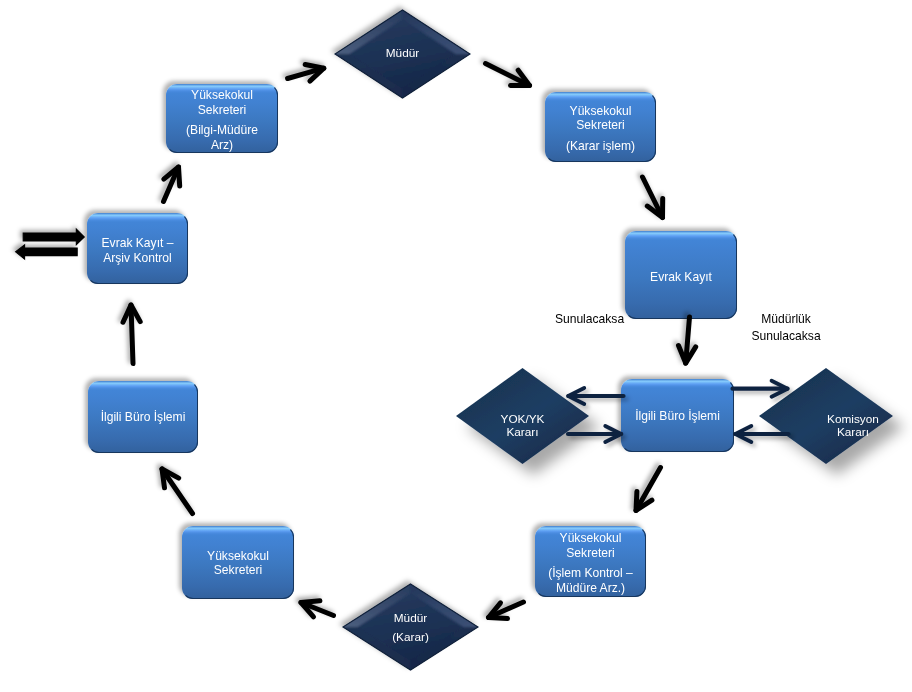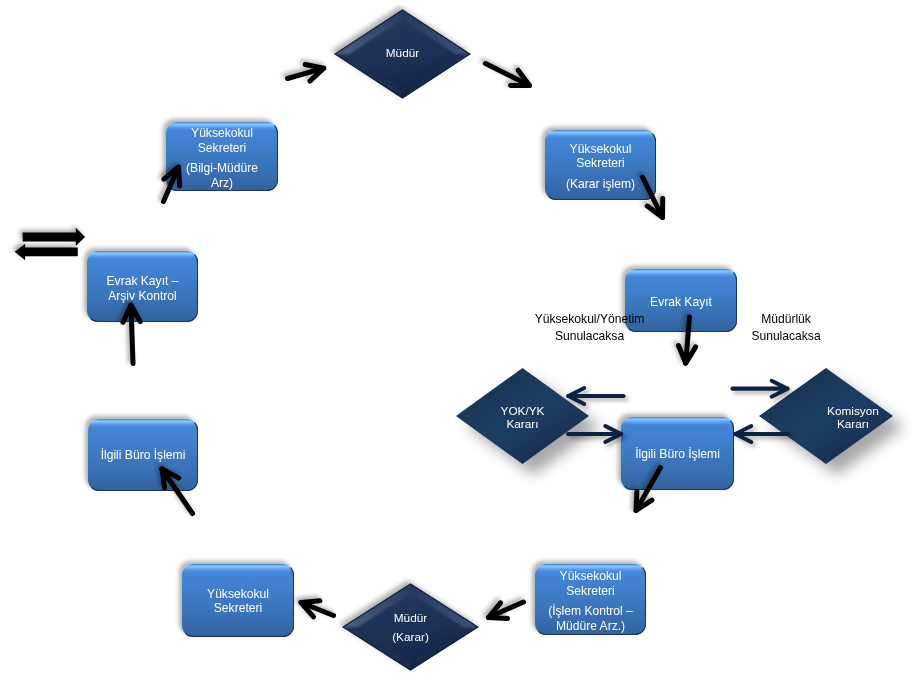--- a/index.html
+++ b/index.html
@@ -10,31 +10,31 @@
   #stage{position:relative;width:912px;height:692px;background:#ffffff;}
   svg.layer{position:absolute;left:0;top:0;width:912px;height:692px;}
 
   .node{position:absolute;box-sizing:border-box;color:#ffffff;}
 
   .rbox{border-radius:11px;
         background:linear-gradient(to bottom,
                    #4a88d2 0px,#5596de 1px,#8acffc 2px,#78bdf9 3.2px,#5e9ff3 5px,
                    #4a8ce0 7px,#4285d7 9px,#4181d1 19px,
                    #3c78c0 54%,#376bae 82%,#32619d 100%);
-        box-shadow:-3px -3px 4px rgba(0,0,0,0.30);margin-top:38px;}
+        box-shadow:-3px -3px 4px rgba(0,0,0,0.30);}
   .rbox::after{content:"";position:absolute;inset:0;border-radius:11px;pointer-events:none;
         border:1px solid transparent;
         border-right-color:#17365d;border-bottom-color:#17365d;}
   .rbox .txt{position:absolute;left:-4px;right:-4px;top:50%;transform:translateY(-50%);
              margin-top:1.8px;
              text-align:center;line-height:14.4px;font-size:12.1px;white-space:nowrap;}
   .rbox .txt .gap{display:block;height:6.3px;}
 
   .dtxt{position:absolute;left:-14px;right:-14px;top:50%;transform:translateY(-50%);
-        margin-top:2px;
+        margin-top:10px;
         text-align:center;line-height:13px;font-size:11.8px;color:#fff;
         z-index:3;white-space:nowrap;}
   .dtxt .gap{display:block;height:6.3px;}
 
   .lbl{position:absolute;color:#000000;text-align:center;line-height:16.6px;font-size:12.1px;white-space:nowrap;}
 </style>
 </head>
 <body>
 
 <div id="stage">
@@ -51,21 +51,21 @@
 
   <div class="node rbox" style="left:545px;top:92px;width:111px;height:70px;">
     <div class="txt">
         <div>Yüksekokul</div>
         <div>Sekreteri</div>
         <span class="gap"></span>
         <div>(Karar işlem)</div>
       </div>
   </div>
 
-  <div class="node rbox" style="left:625px;top:231px;width:112px;height:63px;">
+  <div class="node rbox" style="left:625px;top:231px;width:112px;height:88px;">
     <div class="txt">
         <div>Evrak Kayıt</div>
       </div>
   </div>
 
   <div class="node rbox" style="left:621px;top:379px;width:113px;height:73px;">
     <div class="txt" style="margin-top:0.1px;">
         <div>İlgili Büro İşlemi</div>
       </div>
   </div>
@@ -86,21 +86,21 @@
         <div>Sekreteri</div>
       </div>
   </div>
 
   <div class="node rbox" style="left:88px;top:381px;width:110px;height:72px;">
     <div class="txt" style="margin-top:0.1px;">
         <div>İlgili Büro İşlemi</div>
       </div>
   </div>
 
-  <div class="node rbox" style="left:87px;top:213px;width:111px;height:71px;">
+  <div class="node rbox" style="left:87px;top:213px;width:101px;height:71px;">
     <div class="txt">
         <div>Evrak Kayıt –</div>
         <div>Arşiv Kontrol</div>
       </div>
   </div>
 
   <svg class="layer" id="diamonds" viewBox="0 0 912 692">
     <defs>
 
       <linearGradient id="gCore" x1="0.2" y1="0" x2="0.55" y2="1">
@@ -295,19 +295,19 @@
         <path d="M140.2,321.6 L131.0,305.0 L123.0,322.2"></path>
       </g>
       <g>
         <path d="M163.5,201.5 L178.5,167.0"></path>
         <path d="M179.7,186.0 L178.5,167.0 L163.8,179.1"></path>
       </g>
     </g>
   </svg>
 
   <div class="lbl" style="left:489px;top:311.4px;width:201px;">
-    <span><div>Yüksekokul/Yönetim</div><div>Sunulacaksa</div></span>
+    <span><div>Sunulacaksa</div></span>
   </div>
   <div class="lbl" style="left:676px;top:311.4px;width:220px;">
     <span><div>Müdürlük</div><div>Sunulacaksa</div></span>
   </div>
 
 </div>
 
 </body></html>

